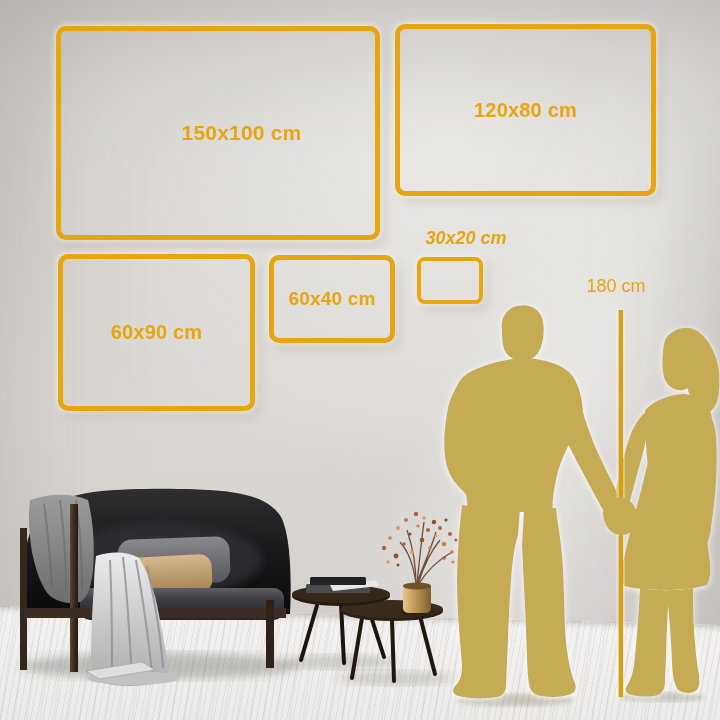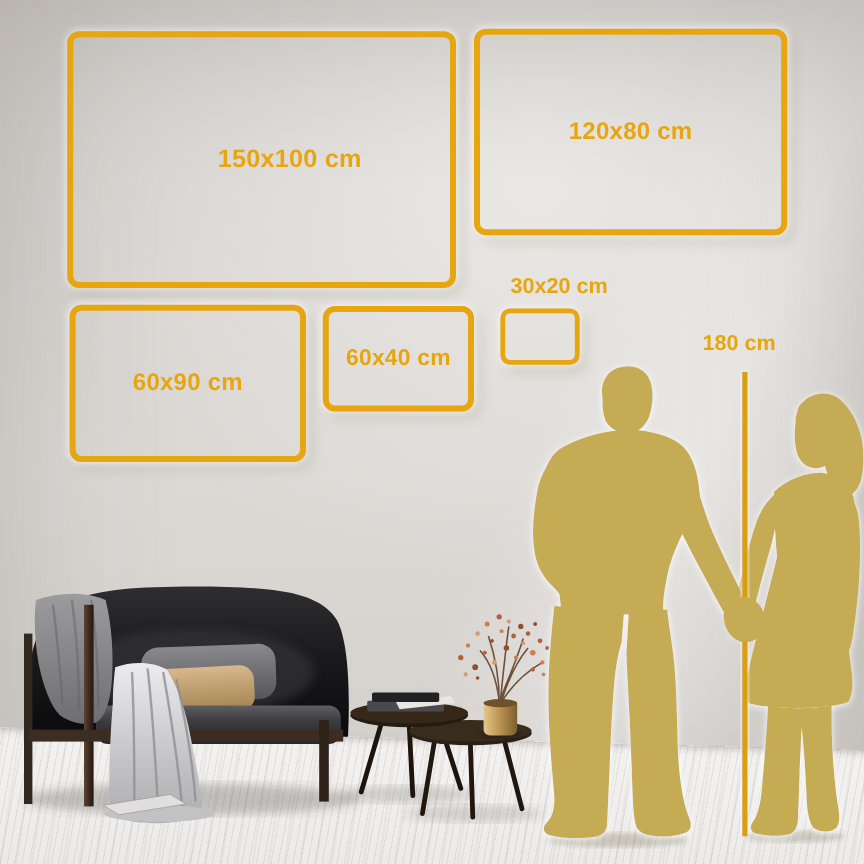--- a/index.html
+++ b/index.html
@@ -33,37 +33,37 @@
   
   .scene{position:absolute;left:0;top:0;width:720px;height:720px;}
   
   .frame{
     position:absolute;border:5px solid var(--gold);border-radius:10px;
     display:flex;align-items:center;justify-content:center;box-sizing:border-box;
     box-shadow:0 0 7px rgba(255,255,255,0.85), 5px 6px 10px rgba(140,130,110,0.22);
   }
   .f1{left:56px;top:26px;width:324px;height:214px;}
   .f2{left:395px;top:24px;width:261px;height:172px;}
-  .f3{left:58px;top:254px;width:197px;height:131px;}
+  .f3{left:58px;top:254px;width:197px;height:157px;}
   .f4{left:269px;top:255px;width:126px;height:88px;align-items:center;}
   .f5{left:417px;top:257px;width:66px;height:47px;border-width:4px;border-radius:8px;}
   .flabel{
     color:var(--gold);font-weight:800;white-space:nowrap;letter-spacing:0.2px;
   }
   .f1 .flabel{font-size:21px;margin-left:47px;}
   .f2 .flabel{font-size:20px;}
   .f3 .flabel{font-size:20px;}
   .f4 .flabel{font-size:19px;}
   .flabel-out{
     position:absolute;left:410px;top:228px;width:112px;text-align:center;
-    color:var(--gold);font-weight:800;font-size:18px;white-space:nowrap;
+    color:var(--gold);font-weight:800;font-size:18px;white-space:nowrap;font-style:italic;
   }
   .ruler-label{
     position:absolute;left:570px;top:276px;width:92px;text-align:center;
-    color:var(--gold);font-weight:700;font-size:18px;white-space:nowrap;
+    color:var(--gold);font-weight:400;font-size:18px;white-space:nowrap;
   }
   .stage{--gold:#E7A60F;}
 </style>
 </head>
 <body>
 
 <div class="stage">
 
   <div class="wall"></div>
   <div class="floor"></div>

